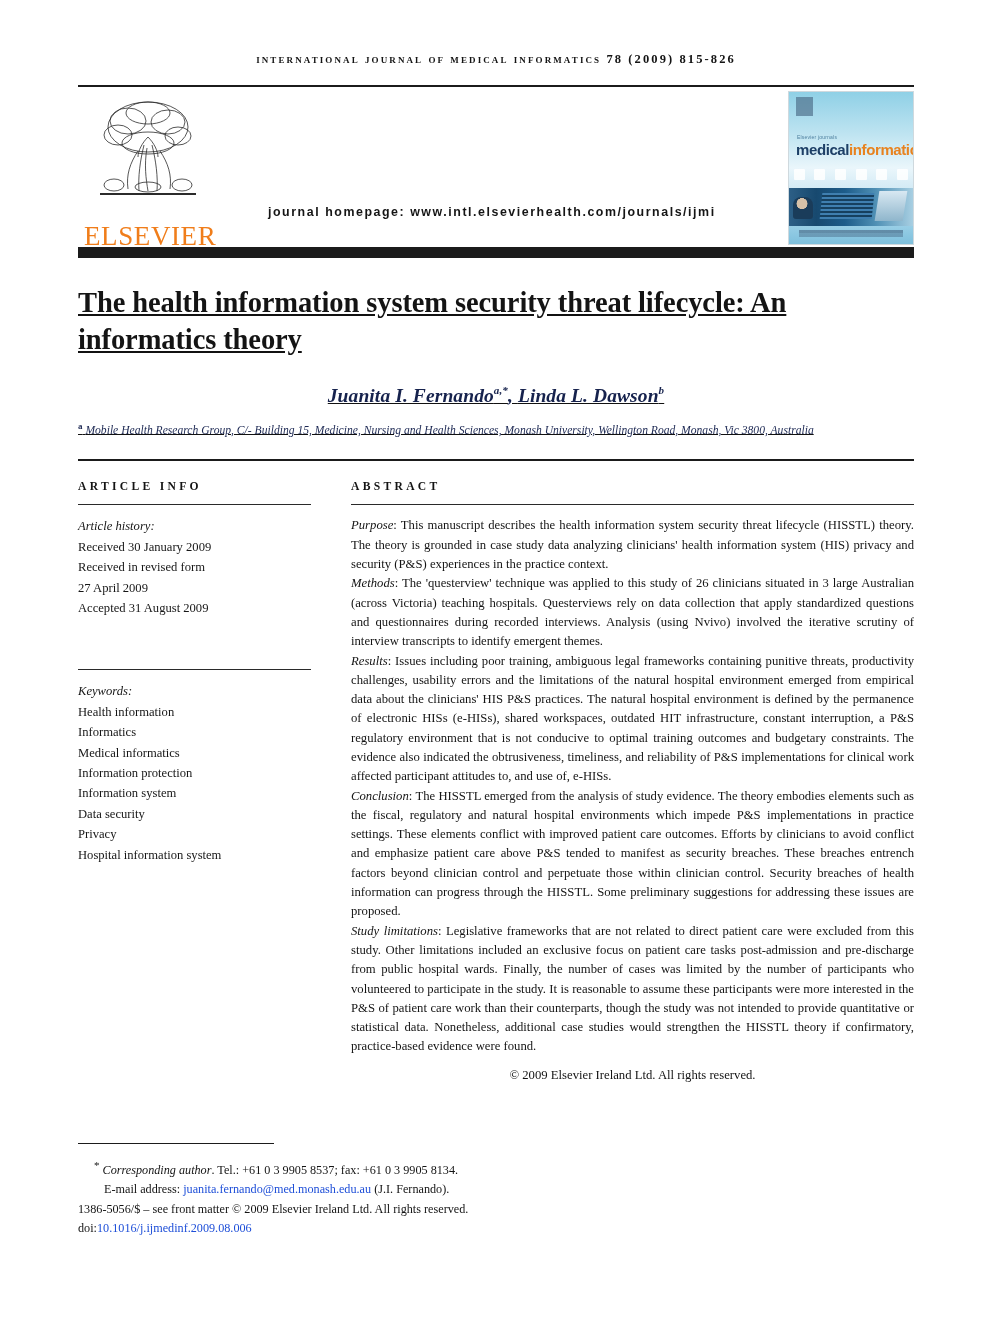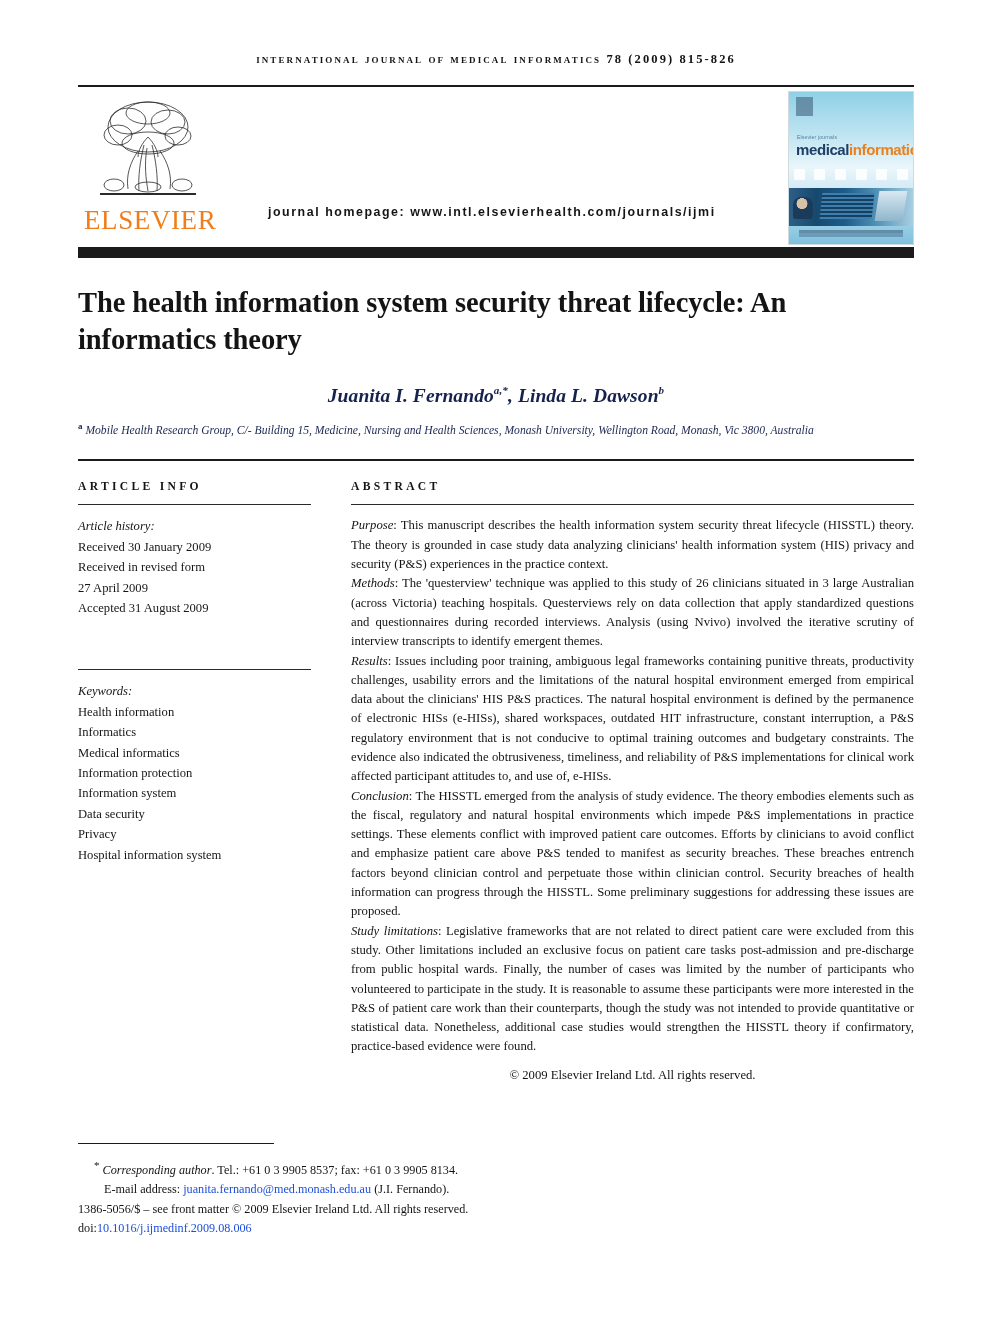--- a/index.html
+++ b/index.html
@@ -54,21 +54,21 @@
   .tree-svg {
     display: block;
     margin: 0 auto;
   }
   .elsevier-word {
     font-family: "Liberation Serif", "DejaVu Serif", serif;
     font-size: 27px;
     letter-spacing: 0.6px;
     color: #F07D1A;
     line-height: 1;
-    margin-top: 2px;
+    margin-top: 18px;
     font-weight: normal;
   }
   .homepage-bar {
     position: absolute;
     left: 190px;
     top: 118px;
     font-family: "Liberation Sans", "DejaVu Sans", sans-serif;
     font-size: 12.4px;
     font-weight: bold;
     letter-spacing: 1.55px;
@@ -165,20 +165,21 @@
 
   .black-bar {
     margin: 0 78px;
     height: 11px;
     background: #1b1b1b;
   }
 
   
   .title-block {
     margin: 26px 78px 0 78px;
+    text-decoration: underline;
   }
   .article-title {
     font-family: "Liberation Serif", "DejaVu Serif", serif;
     font-size: 28.5px;
     font-weight: bold;
     line-height: 1.3;
     color: #141414;
     letter-spacing: -0.1px;
   }
   .authors {

